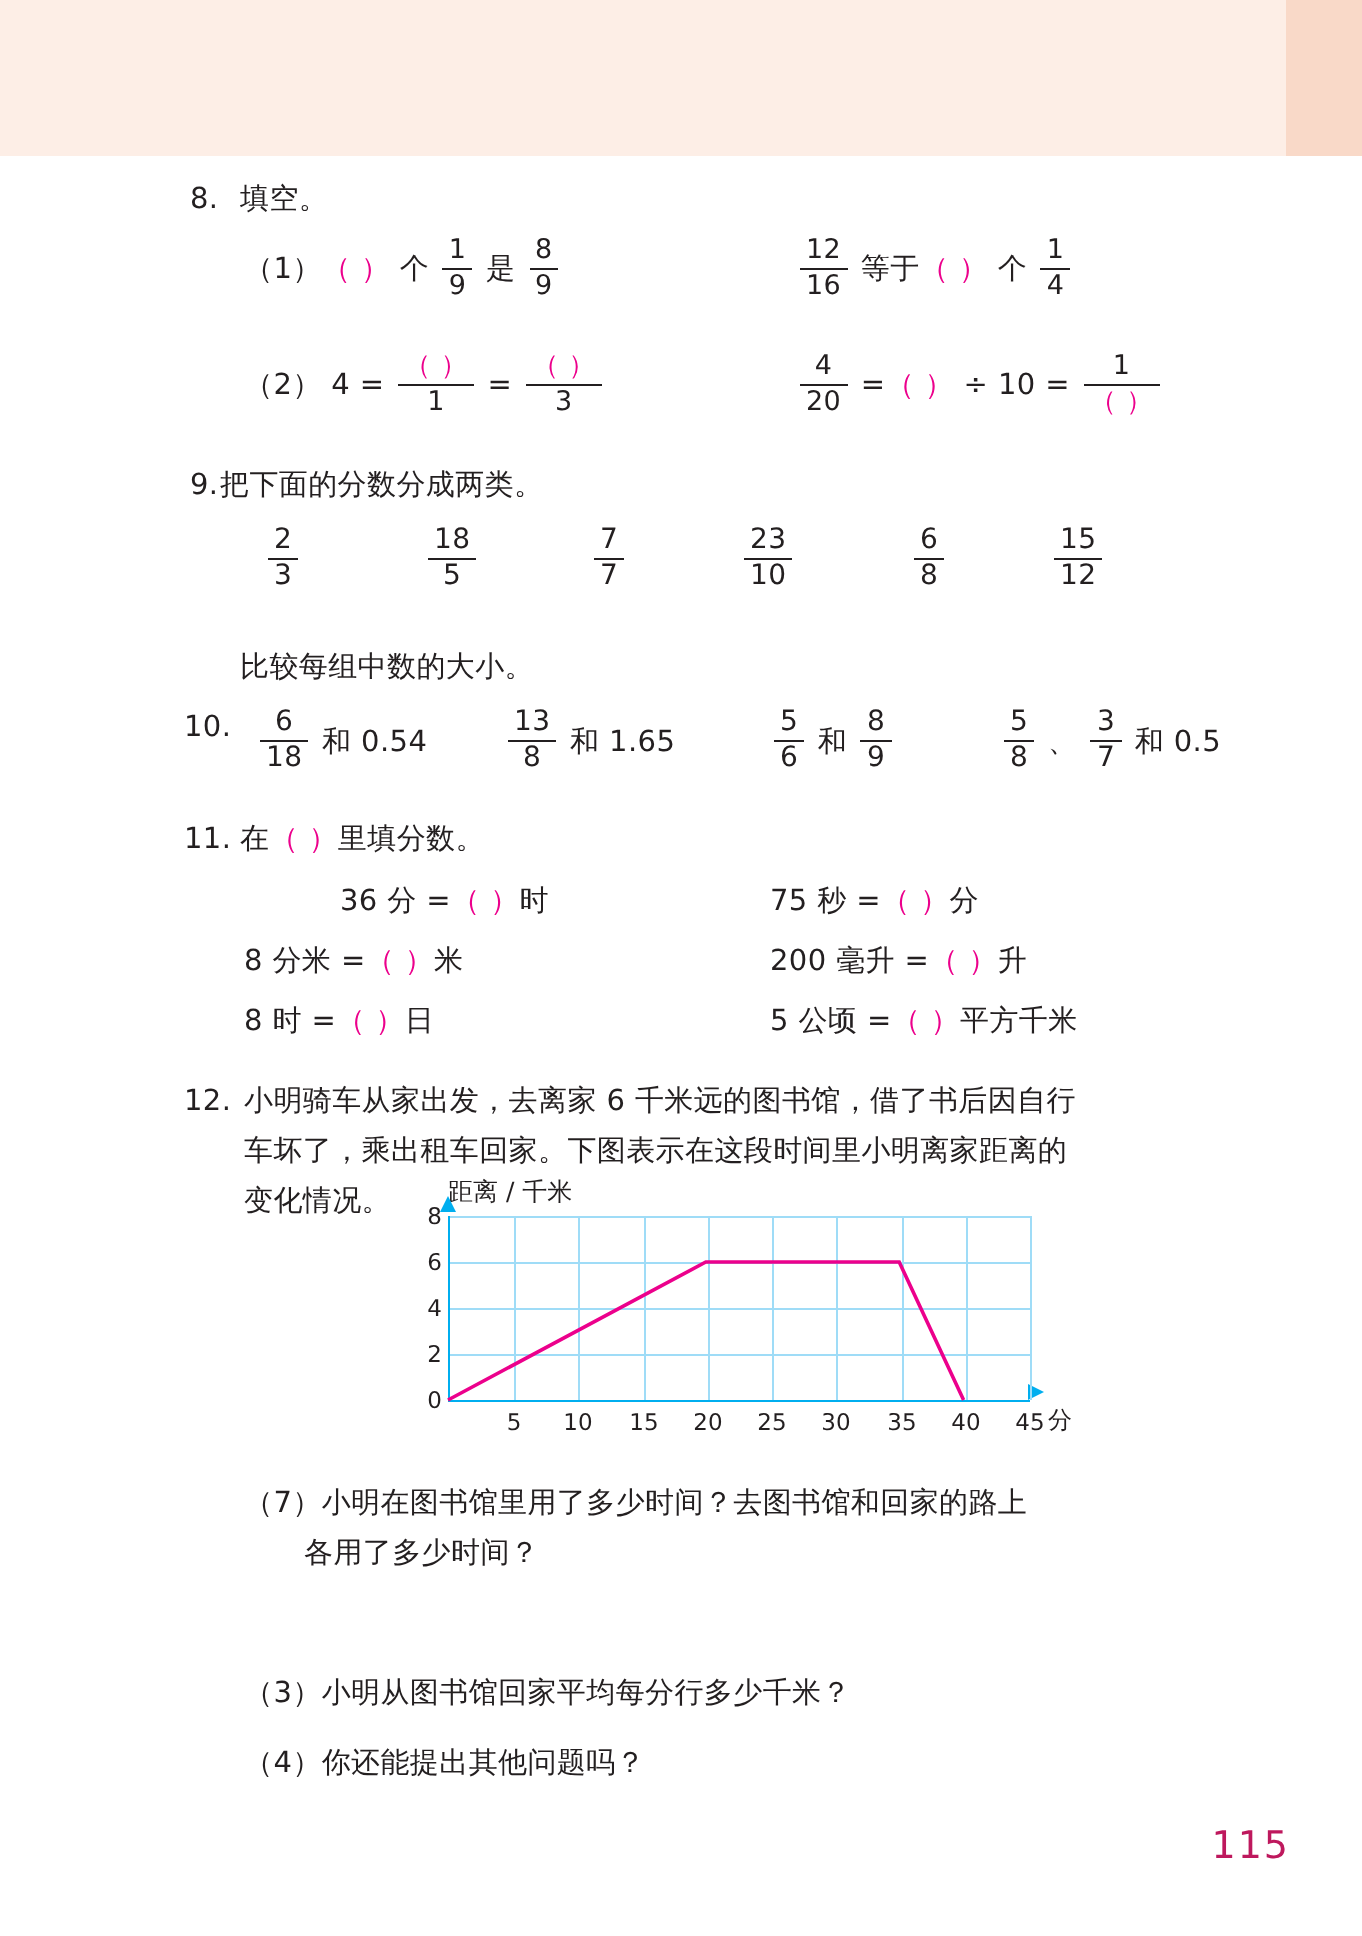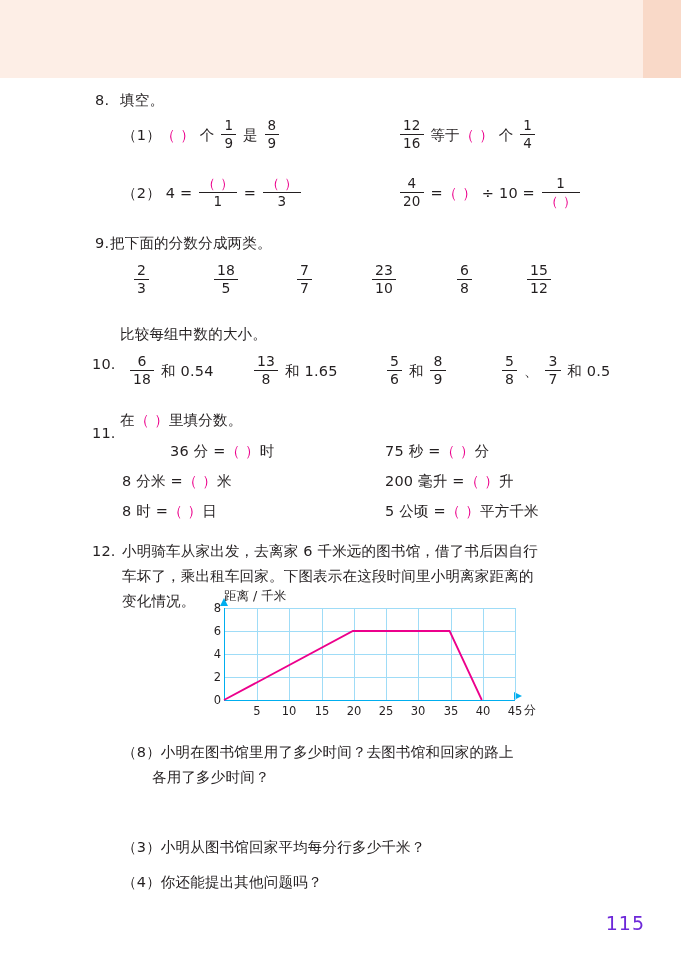--- a/index.html
+++ b/index.html
@@ -157,21 +157,21 @@
     top: 4px;
     width: 290px;
     height: 92px;
     overflow: visible;
   }
   .page-num {
     position: absolute;
     right: 36px;
     bottom: 34px;
     font-size: 19px;
-    color: #6d28d9;
+    color: #be185d;
     letter-spacing: 1px;
   }
 </style>
 </head>
 <body>
 
 <div class="page">
 
   <div class="corner-band">
     <div class="notch"></div>
@@ -250,21 +250,21 @@
       <span>和</span>
       <span class="frac" style="font-size:14px;"><span class="n">8</span><span class="bar"></span><span class="d">9</span></span>
     </div>
     <div class="blk row" style="left:500px; top:276px;">
       <span class="frac" style="font-size:14px;"><span class="n">5</span><span class="bar"></span><span class="d">8</span></span>
       <span>、</span>
       <span class="frac" style="font-size:14px;"><span class="n">3</span><span class="bar"></span><span class="d">7</span></span>
       <span>和 0.5</span>
     </div>
 
-    <div class="blk" style="left:92px; top:332px;margin-top:13px;">11.</div>
+    <div class="blk" style="left:92px; top:332px;">11.</div>
     <div class="blk row" style="left:120px; top:332px;">
       <span>在</span><span class="pink">（    ）</span><span>里填分数。</span>
     </div>
 
     <div class="blk row" style="left:122px; top:363px;margin-left:48px;">
       <span>36 分 =</span><span class="pink">（    ）</span><span>时</span>
     </div>
     <div class="blk row" style="left:385px; top:363px;">
       <span>75 秒 =</span><span class="pink">（    ）</span><span>分</span>
     </div>
@@ -324,20 +324,20 @@
         <span class="xtick" style="left:226px;">35</span>
         <span class="xtick" style="left:258px;">40</span>
         <span class="xtick" style="left:290px;">45</span>
       </div>
       <svg class="series" viewBox="0 0 290 92" preserveAspectRatio="none">
         <polyline id="series-line" fill="none" stroke="#ec008c" stroke-width="1.8" stroke-linejoin="miter" points="0.0,92.0 128.9,23.0 225.6,23.0 257.8,92.0"></polyline>
       </svg>
       <span class="xunit">分</span>
     </div>
 
-    <div class="blk" style="left:122px; top:664px;">（8）小明在图书馆里用了多少时间？去图书馆和回家的路上</div>
+    <div class="blk" style="left:122px; top:664px;">（7）小明在图书馆里用了多少时间？去图书馆和回家的路上</div>
     <div class="blk" style="left:152px; top:689px;">各用了多少时间？</div>
     <div class="blk" style="left:122px; top:759px;">（3）小明从图书馆回家平均每分行多少千米？</div>
     <div class="blk" style="left:122px; top:794px;">（4）你还能提出其他问题吗？</div>
 
     <div class="page-num">115</div>
   </div>
 </div>
 
 </body></html>

